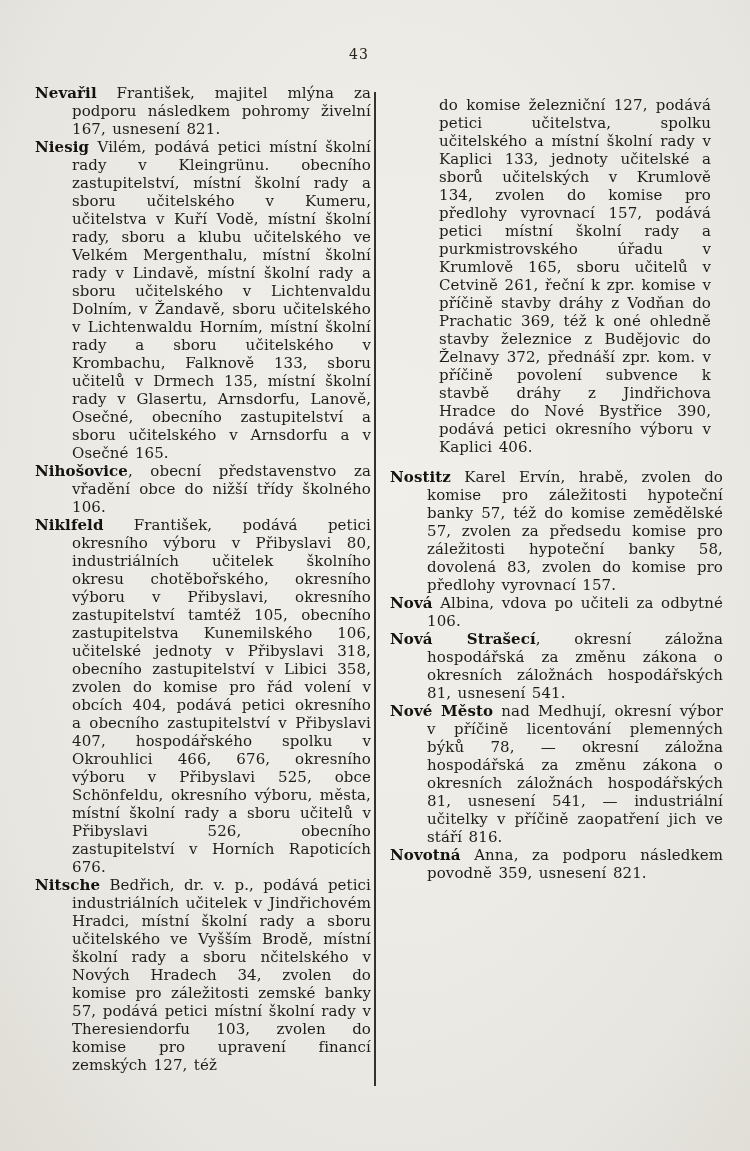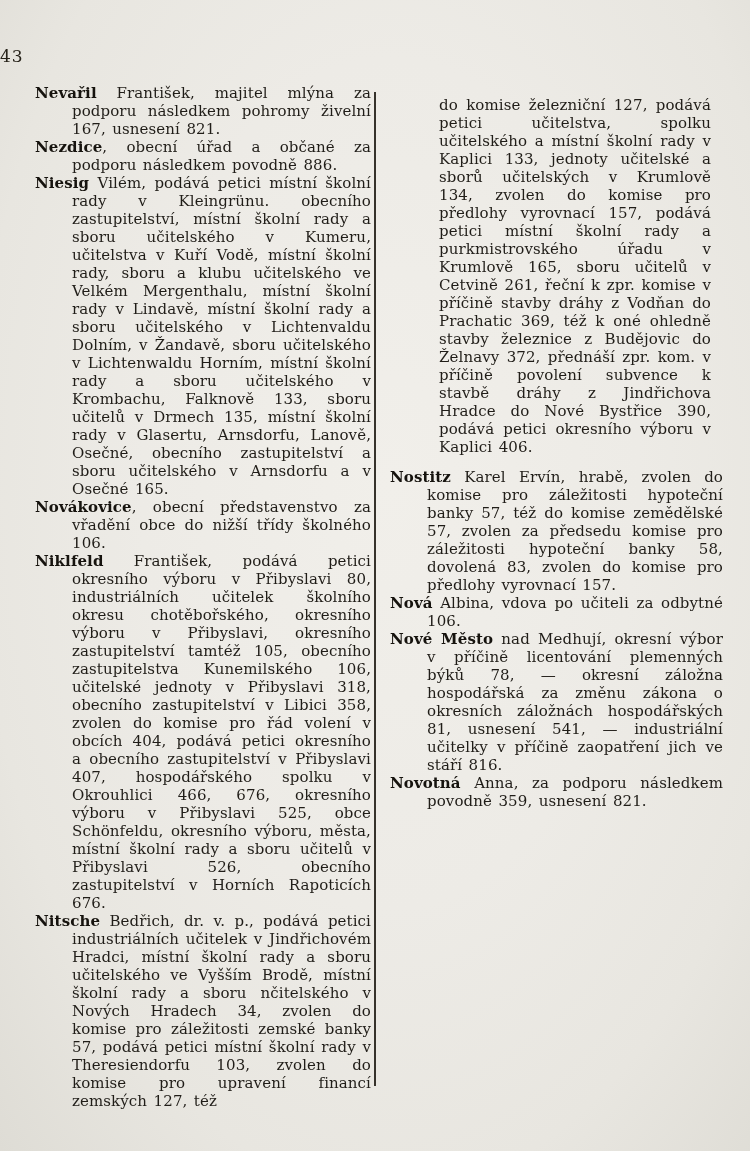--- a/index.html
+++ b/index.html
@@ -16,22 +16,22 @@
     background: radial-gradient(ellipse at 52% 42%, #f1efea 0%, #edebe6 45%, #e8e6e0 75%, #dedcd5 100%);
     font-family: "DejaVu Serif", "Liberation Serif", serif;
     color: #201d18;
     overflow: hidden;
   }
   .pagenum {
     position: absolute;
     top: 46px;
     left: 0;
     width: 718px;
-    text-align: left;
-    font-size: 17px;
+    text-align: center;
+    font-size: 14px;
     letter-spacing: 1px;
     color: #262219;
   }
   .col {
     position: absolute;
     top: 84px;
     text-align: justify;
     font-size: 15px;
     line-height: 18px;
     word-spacing: 1.6px;
@@ -63,28 +63,28 @@
 <body>
 
 <div class="page">
 
   <div class="pagenum">43</div>
 
   <div class="divider"></div>
 
   <div class="col col-left">
     <p class="entry"><span class="term">Nevařil</span><span> František, majitel mlýna za podporu následkem pohromy živelní 167, usnesení 821.</span></p>
-    <p class="entry"><span class="term">Nezdice</span><span>, obecní úřad a občané za podporu následkem povodně 886.</span></p>
     <p class="entry"><span class="term">Niesig</span><span> Vilém, podává petici místní školní rady v Kleingrünu. obecního zastupitelství, místní školní rady a sboru učitelského v Kumeru, učitelstva v Kuří Vodě, místní školní rady, sboru a klubu učitelského ve Velkém Mergenthalu, místní školní rady v Lindavě, místní školní rady a sboru učitelského v Lichtenvaldu Dolním, v Žandavě, sboru učitelského v Lichtenwaldu Horním, místní školní rady a sboru učitelského v Krombachu, Falknově 133, sboru učitelů v Drmech 135, místní školní rady v Glasertu, Arnsdorfu, Lanově, Osečné, obecního zastupitelství a sboru učitelského v Arnsdorfu a v Osečné 165.</span></p>
-    <p class="entry"><span class="term">Novákovice</span><span>, obecní představenstvo za vřadění obce do nižší třídy školného 106.</span></p>
+    <p class="entry"><span class="term">Nihošovice</span><span>, obecní představenstvo za vřadění obce do nižší třídy školného 106.</span></p>
     <p class="entry"><span class="term">Niklfeld</span><span> František, podává petici okresního výboru v Přibyslavi 80, industriálních učitelek školního okresu chotěbořského, okresního výboru v Přibyslavi, okresního zastupitelství tamtéž 105, obecního zastupitelstva Kunemilského 106, učitelské jednoty v Přibyslavi 318, obecního zastupitelství v Libici 358, zvolen do komise pro řád volení v obcích 404, podává petici okresního a obecního zastupitelství v Přibyslavi 407, hospodářského spolku v Okrouhlici 466, 676, okresního výboru v Přibyslavi 525, obce Schönfeldu, okresního výboru, města, místní školní rady a sboru učitelů v Přibyslavi 526, obecního zastupitelství v Horních Rapoticích 676.</span></p>
     <p class="entry"><span class="term">Nitsche</span><span> Bedřich, dr. v. p., podává petici industriálních učitelek v Jindřichovém Hradci, místní školní rady a sboru učitelského ve Vyšším Brodě, místní školní rady a sboru nčitelského v Nových Hradech 34, zvolen do komise pro záležitosti zemské banky 57, podává petici místní školní rady v Theresiendorfu 103, zvolen do komise pro upravení financí zemských 127, též</span></p>
   </div>
 
   <div class="col col-right">
     <p class="cont"><span>do komise železniční 127, podává petici učitelstva, spolku učitelského a místní školní rady v Kaplici 133, jednoty učitelské a sborů učitelských v Krumlově 134, zvolen do komise pro předlohy vyrovnací 157, podává petici místní školní rady a purkmistrovského úřadu v Krumlově 165, sboru učitelů v Cetvině 261, řeční k zpr. komise v příčině stavby dráhy z Vodňan do Prachatic 369, též k oné ohledně stavby železnice z Budějovic do Želnavy 372, přednáší zpr. kom. v příčině povolení subvence k stavbě dráhy z Jindřichova Hradce do Nové Bystřice 390, podává petici okresního výboru v Kaplici 406.</span></p>
     <p class="entry"><span class="term">Nostitz</span><span> Karel Ervín, hrabě, zvolen do komise pro záležitosti hypoteční banky 57, též do komise zemědělské 57, zvolen za předsedu komise pro záležitosti hypoteční banky 58, dovolená 83, zvolen do komise pro předlohy vyrovnací 157.</span></p>
     <p class="entry"><span class="term">Nová</span><span> Albina, vdova po učiteli za odbytné 106.</span></p>
+    <p class="entry"><span class="term">Nová Strašecí</span><span>, okresní záložna hospodářská za změnu zákona o okresních záložnách hospodářských 81, usnesení 541.</span></p>
     <p class="entry"><span class="term">Nové Město</span><span> nad Medhují, okresní výbor v příčině licentování plemenných býků 78, — okresní záložna hospodářská za změnu zákona o okresních záložnách hospodářských 81, usnesení 541, — industriální učitelky v příčině zaopatření jich ve stáří 816.</span></p>
     <p class="entry"><span class="term">Novotná</span><span> Anna, za podporu následkem povodně 359, usnesení 821.</span></p>
   </div>
 
 </div>
 
 </body></html>

